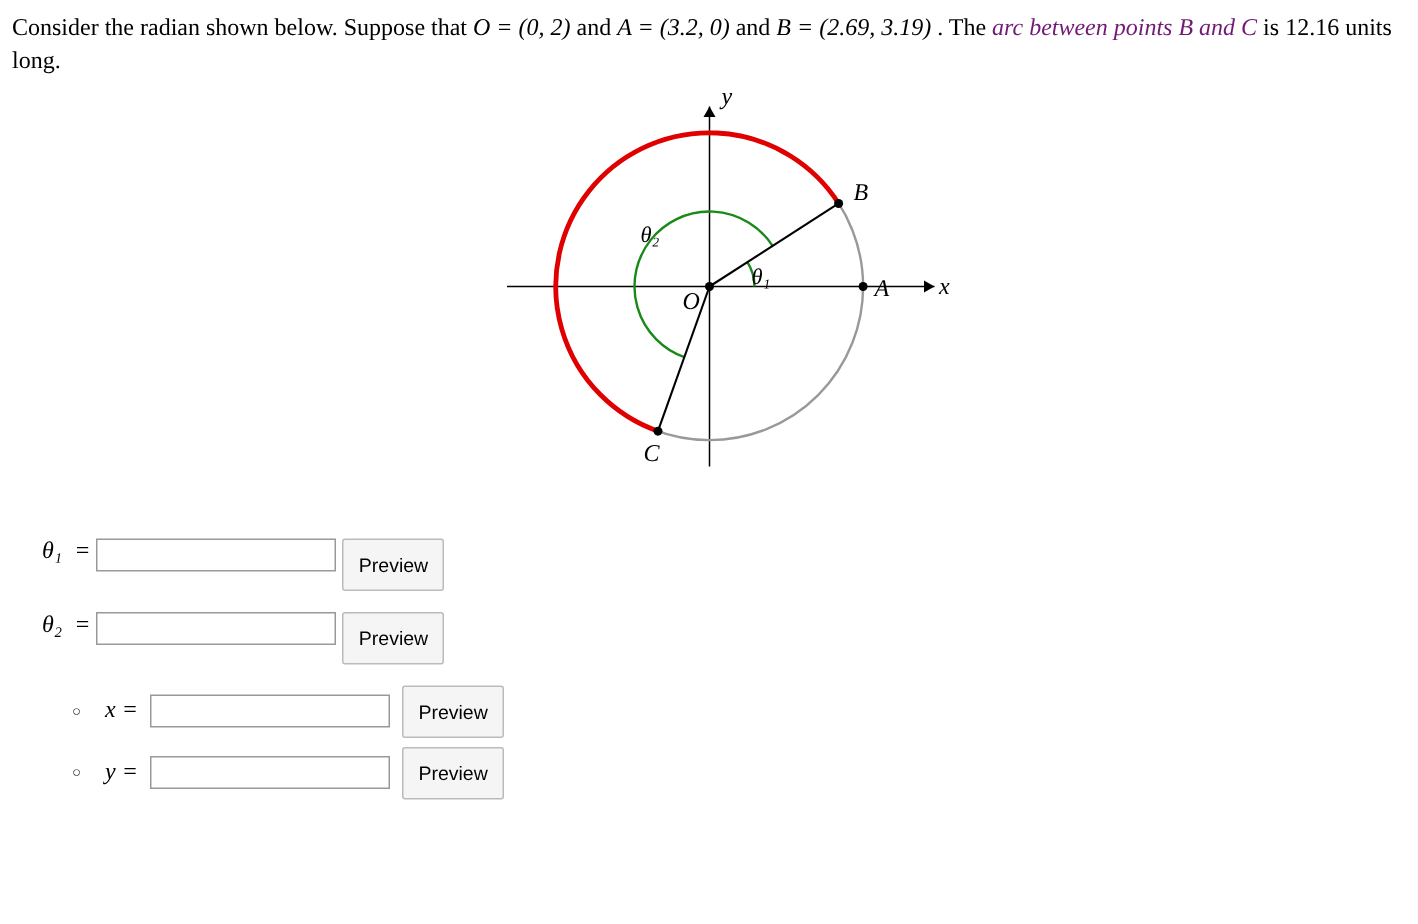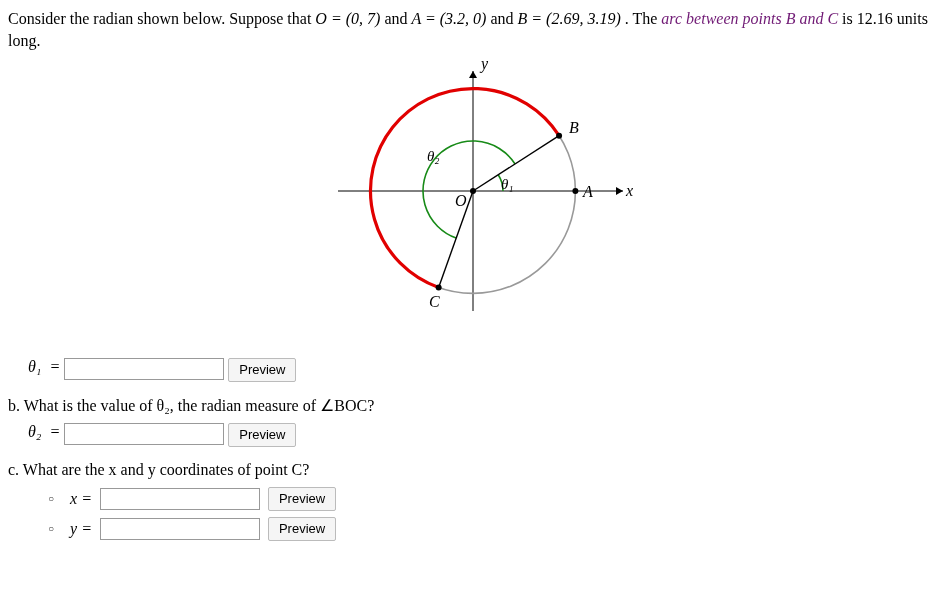--- a/index.html
+++ b/index.html
@@ -57,33 +57,33 @@
       font-family: inherit;
     }
     button.preview {
       font-family: Arial, sans-serif;
       font-size: 13px;
       padding: 2px 10px;
       border: 1px solid #bbb;
       background: #f5f5f5;
       border-radius: 2px;
       cursor: pointer;
-      height: 24px;
+      height: 35px;
     }
     svg text {
       font-family: 'Times New Roman', Times, serif;
       font-style: italic;
     }
   </style>
 </head>
 <body>
 
 <div class="problem-text">
   <span>Consider the radian shown below. Suppose that </span>
-  <span class="italic">O = (0, 7)</span>
+  <span class="italic">O = (0, 2)</span>
   <span> and </span>
   <span class="italic">A = (3.2, 0)</span>
   <span> and </span>
   <span class="italic">B = (2.69, 3.19)</span>
   <span>. The </span>
   <span class="arc-highlight italic">arc between points B and C</span>
   <span> is 12.16 units long.</span>
 </div>
 
 <div class="diagram-container">
@@ -125,30 +125,28 @@
 
 <div class="question">
   <div class="question-indent">
     <span class="italic">θ₁ &nbsp;=</span>
     <input type="text" style="">
     <button class="preview">Preview</button>
   </div>
 </div>
 
 <div class="question">
-  <span>b. What is the value of θ₂, the radian measure of ∠BOC?</span>
   <div class="question-indent">
     <span class="italic">θ₂ &nbsp;=</span>
     <input type="text" style="">
     <button class="preview">Preview</button>
   </div>
 </div>
 
 <div class="question">
-  <span>c. What are the x and y coordinates of point C?</span>
   <div class="sub-list">
     <div class="sub-item">
       <span class="italic">x&nbsp;=</span>
       <input type="text" style="">
       <button class="preview">Preview</button>
     </div>
     <div class="sub-item">
       <span class="italic">y&nbsp;=</span>
       <input type="text" style="">
       <button class="preview">Preview</button>

